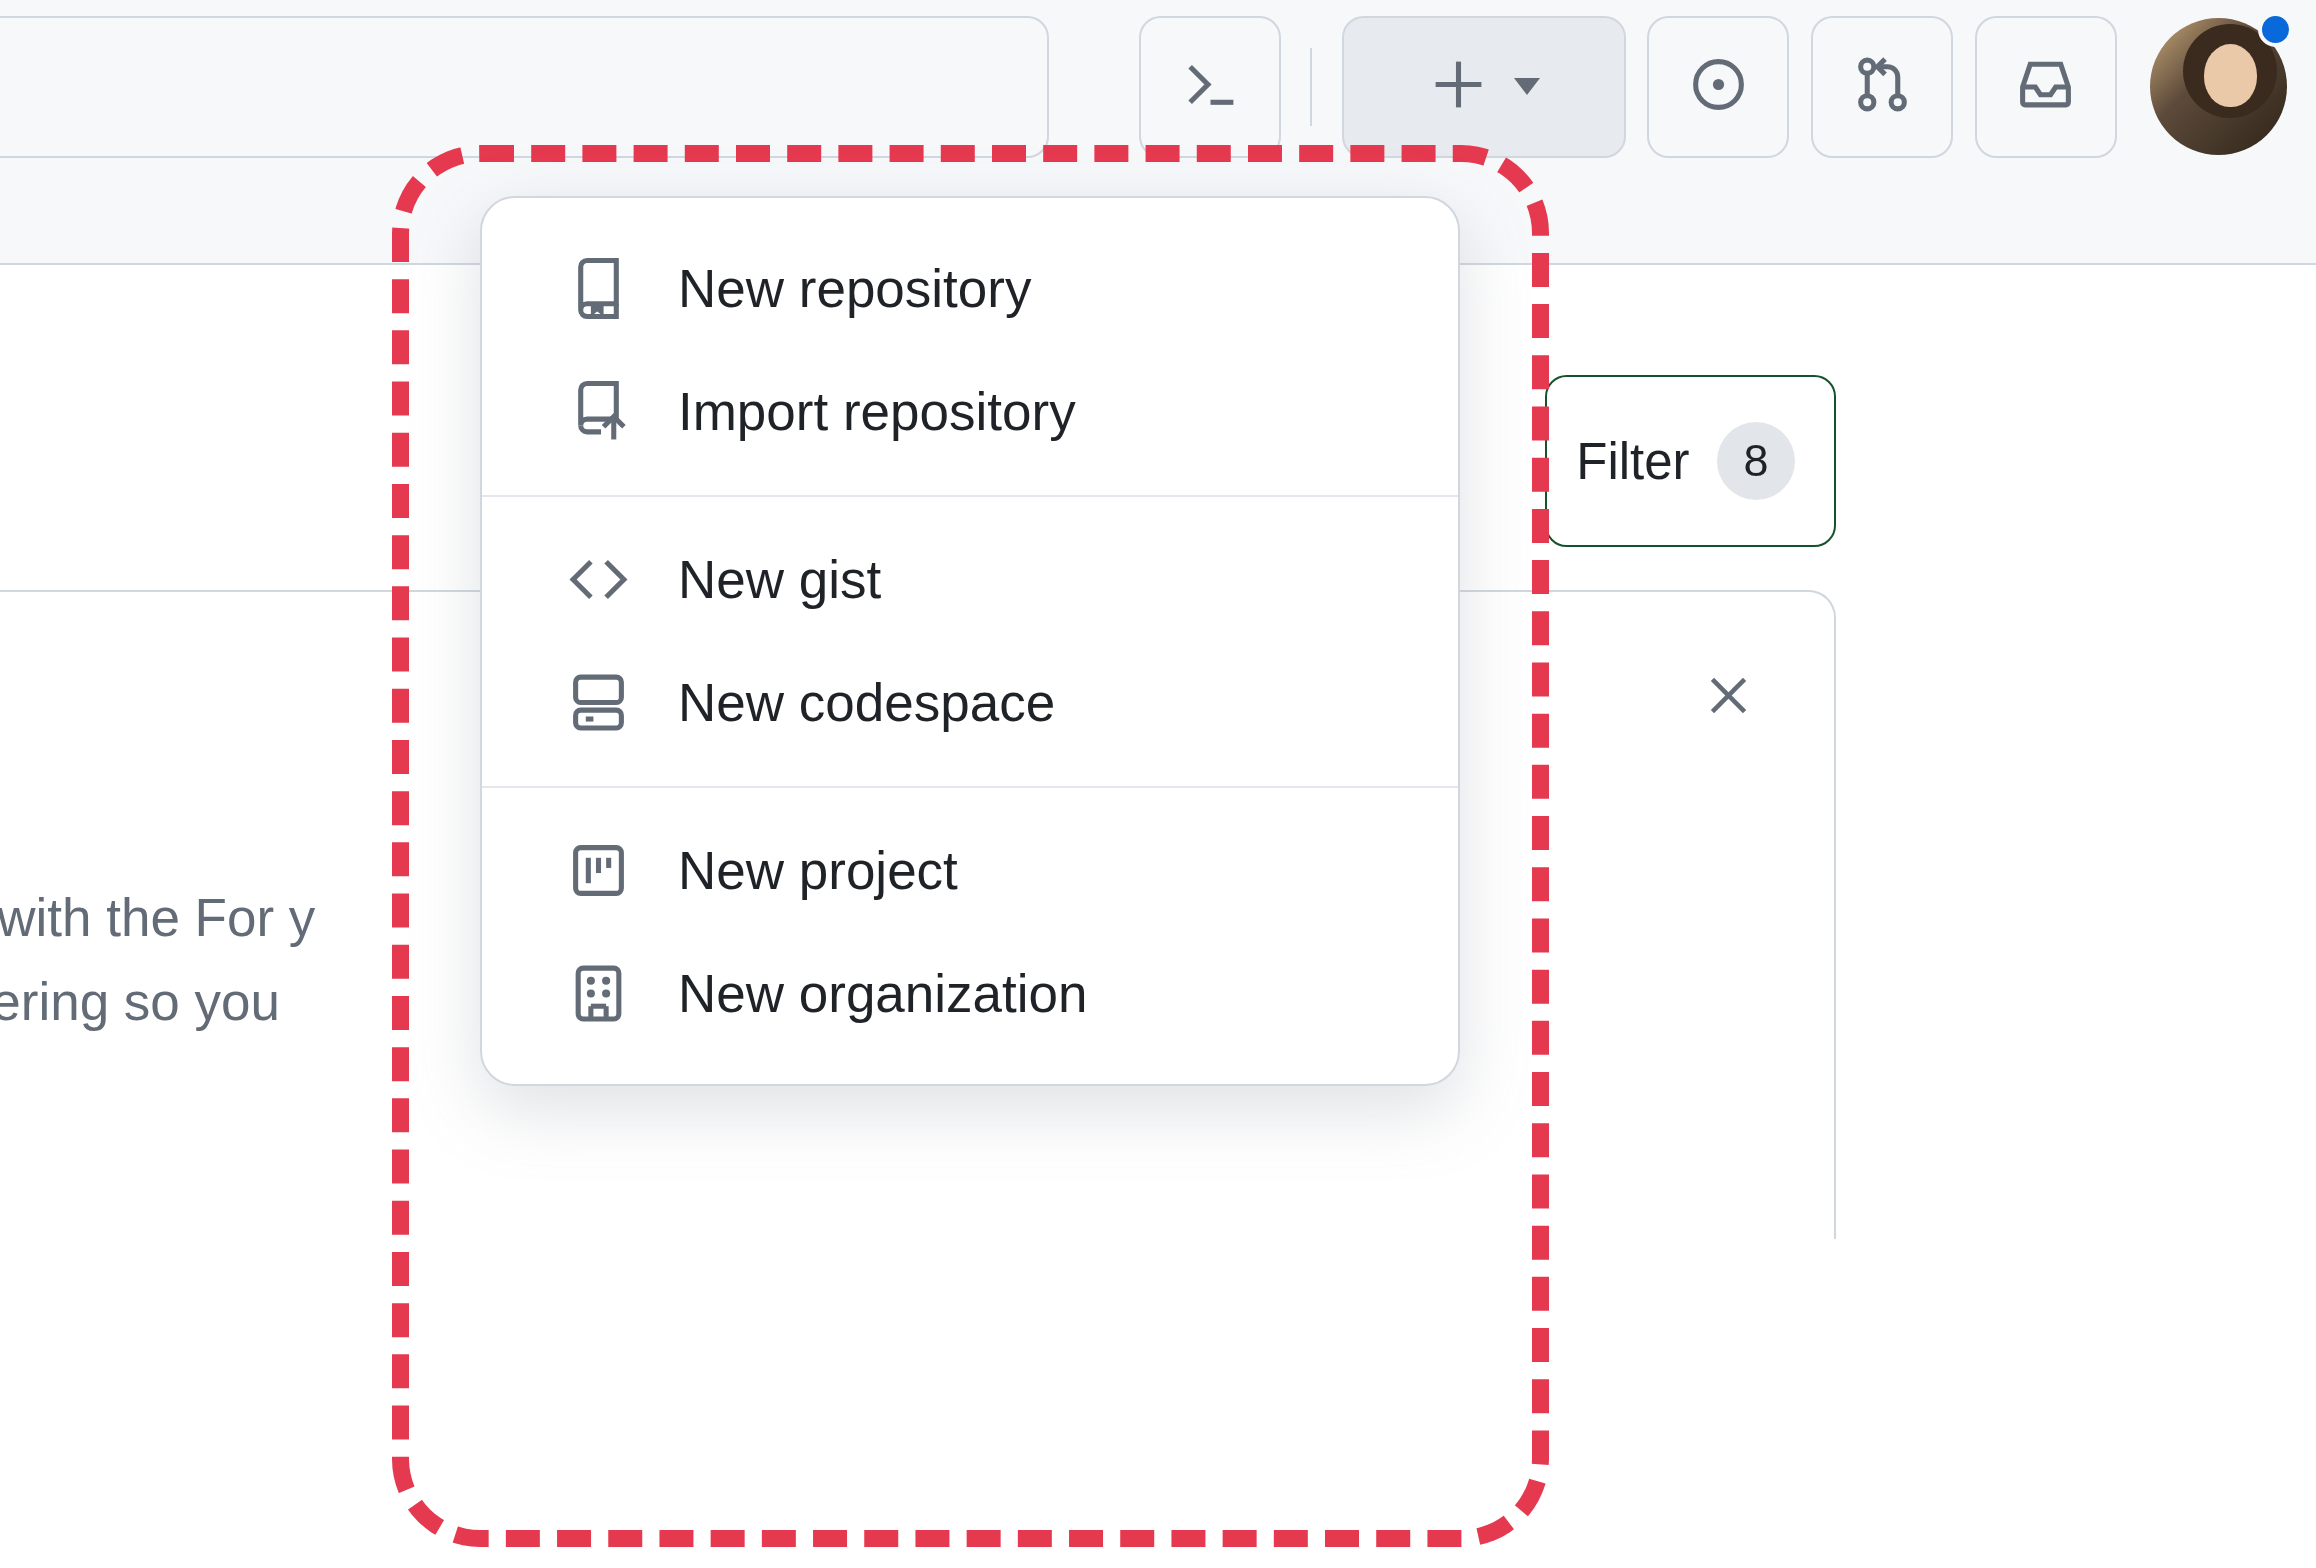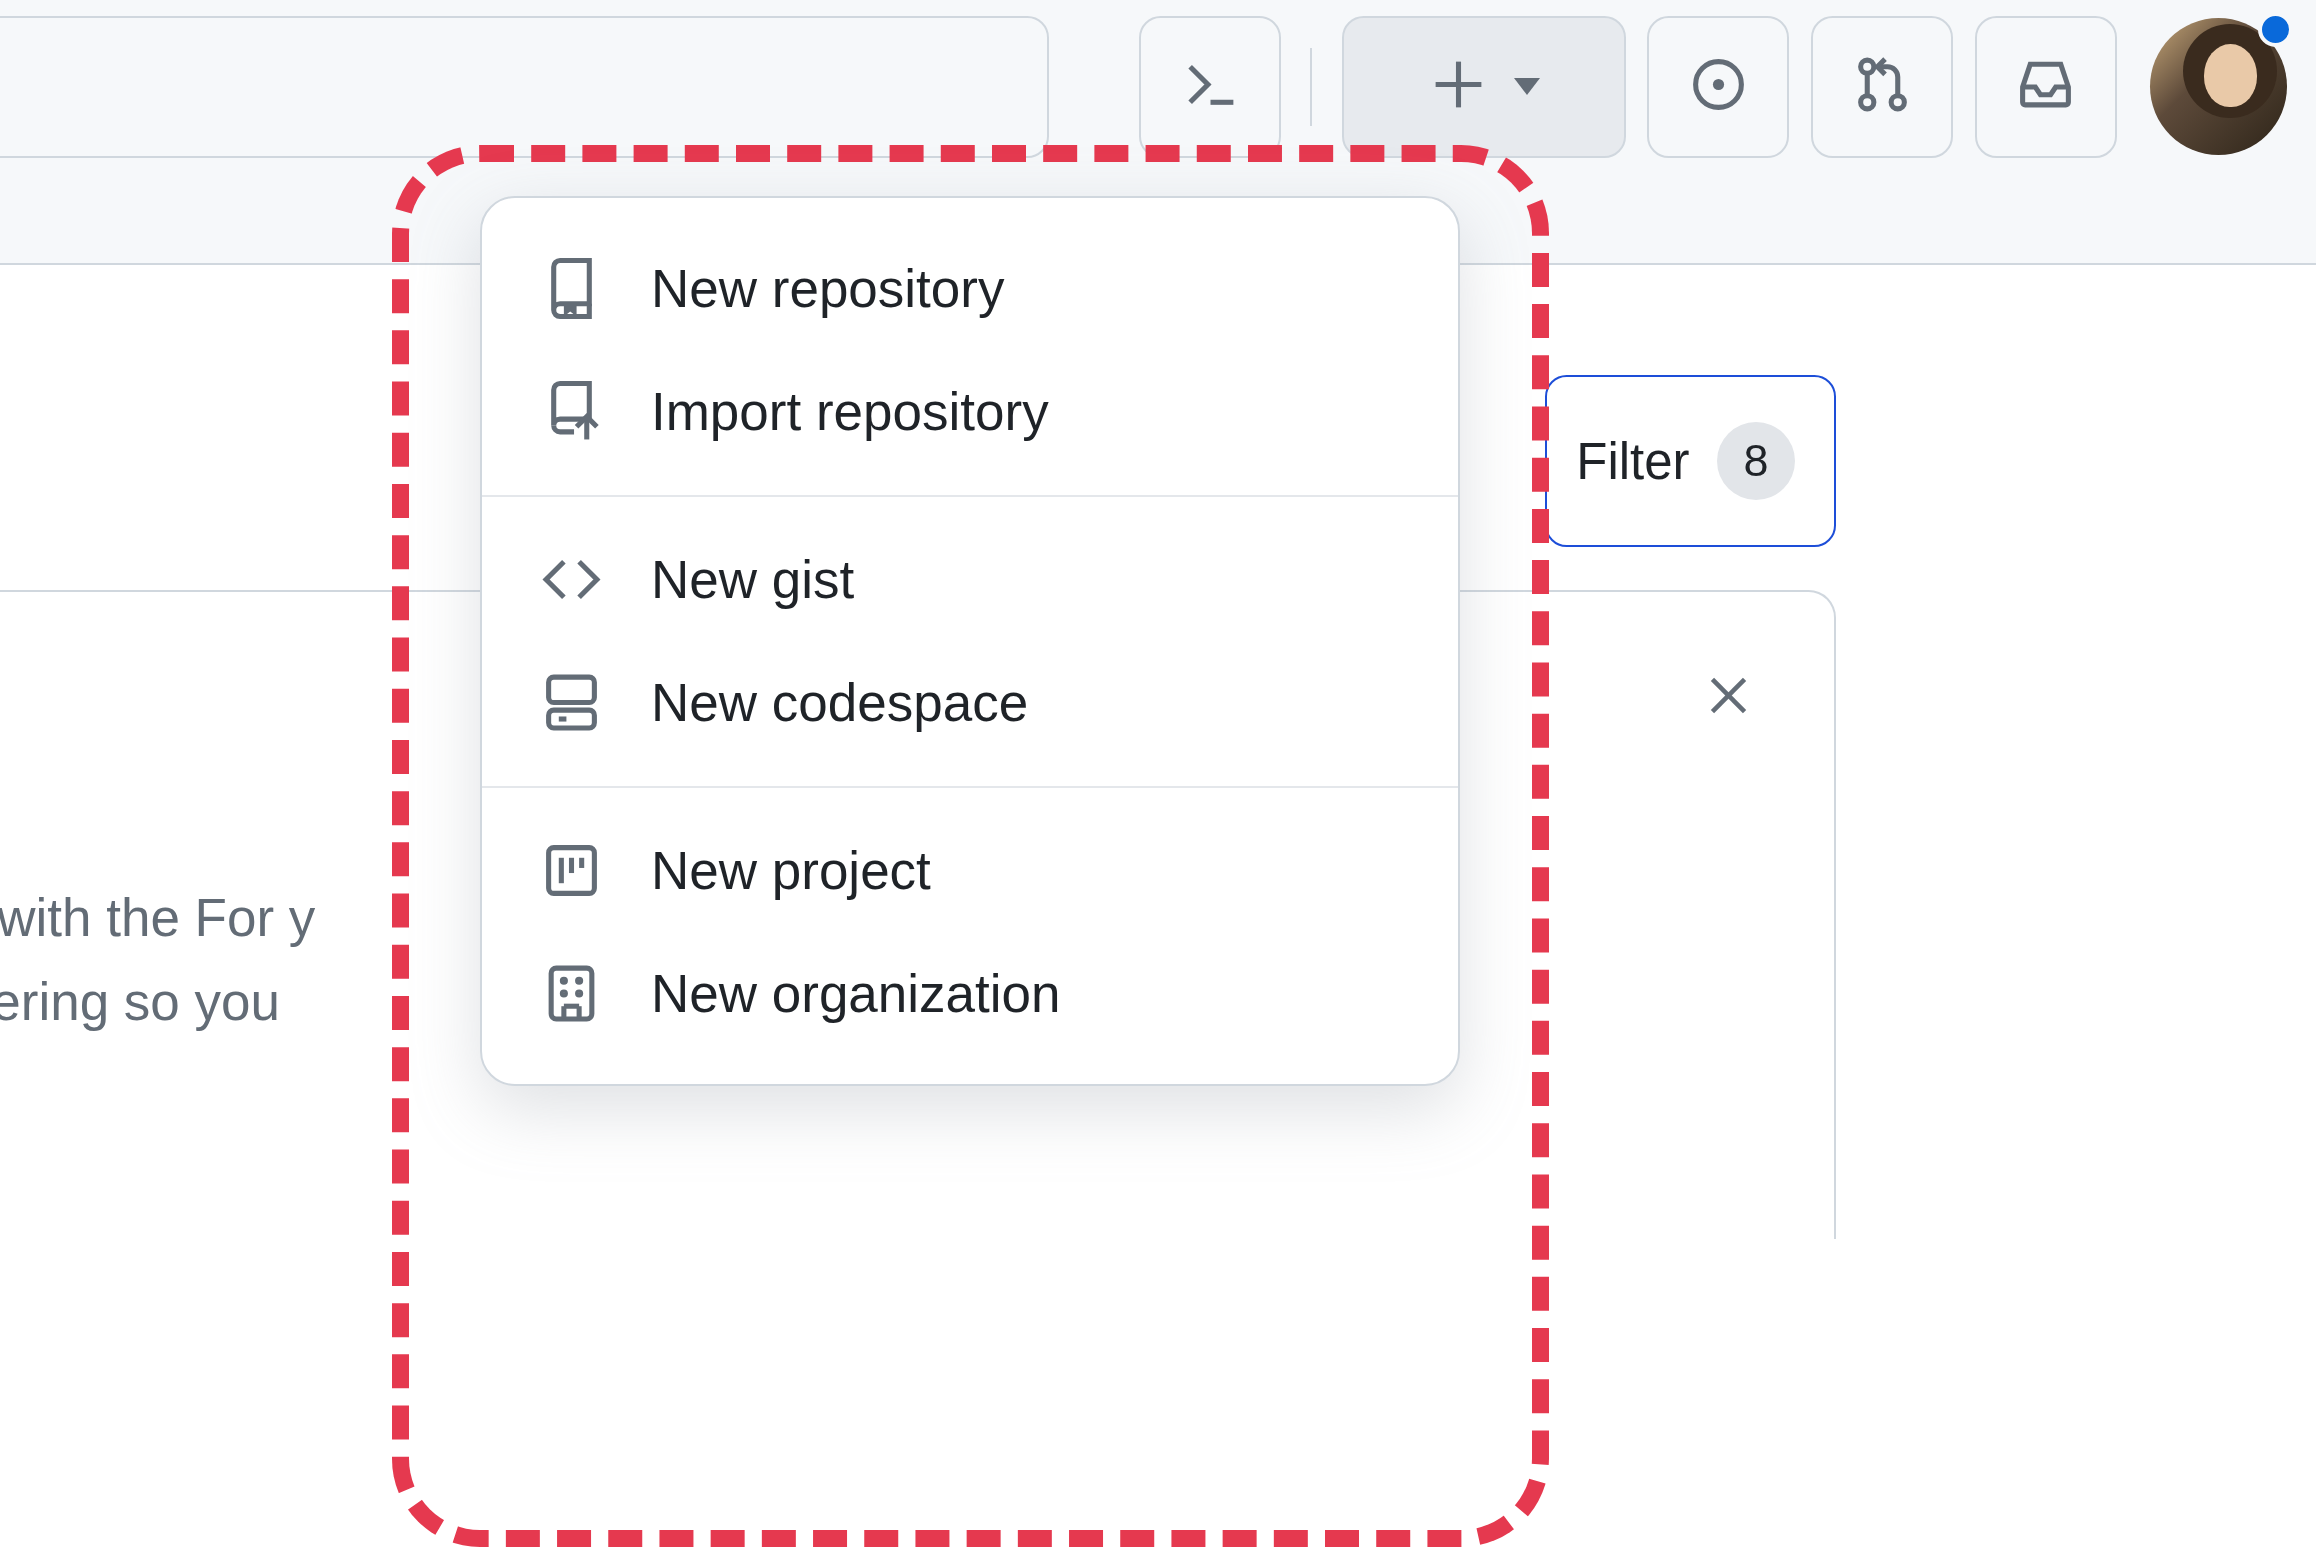--- a/index.html
+++ b/index.html
@@ -122,21 +122,21 @@
     position: absolute;
     top: 265px; left: 0; right: 0; bottom: 0;
     background: #ffffff;
   }
 
   .filter-btn {
     position: absolute;
     top: 110px;
     right: 480px;
     height: 172px;
-    border: 2px solid #1d4ed8;
+    border: 2px solid #14532d;
     border-radius: 21.6px;
     background: #ffffff;
     display: flex;
     align-items: center;
     padding: 0 39px 0 29px;
     gap: 27.4px;
     font-size: 51px;
     color: #1f2328;
   }
   .filter-count {
@@ -193,21 +193,21 @@
   }
   .dropdown-sep {
     height: 2px;
     background: #e4e7eb;
     margin: 21.6px 0;
   }
   .dropdown-item {
     display: flex;
     align-items: center;
     gap: 49px;
-    padding: 31px 59px;
+    padding: 31px 86px;
     font-size: 53px;
     color: #1f2328;
     cursor: pointer;
   }
   .dropdown-item .di-icon {
     width: 61px; height: 61px;
     display: flex; align-items: center; justify-content: center;
   }
   .dropdown-item .di-icon svg { width: 61px; height: 61px; }
 

